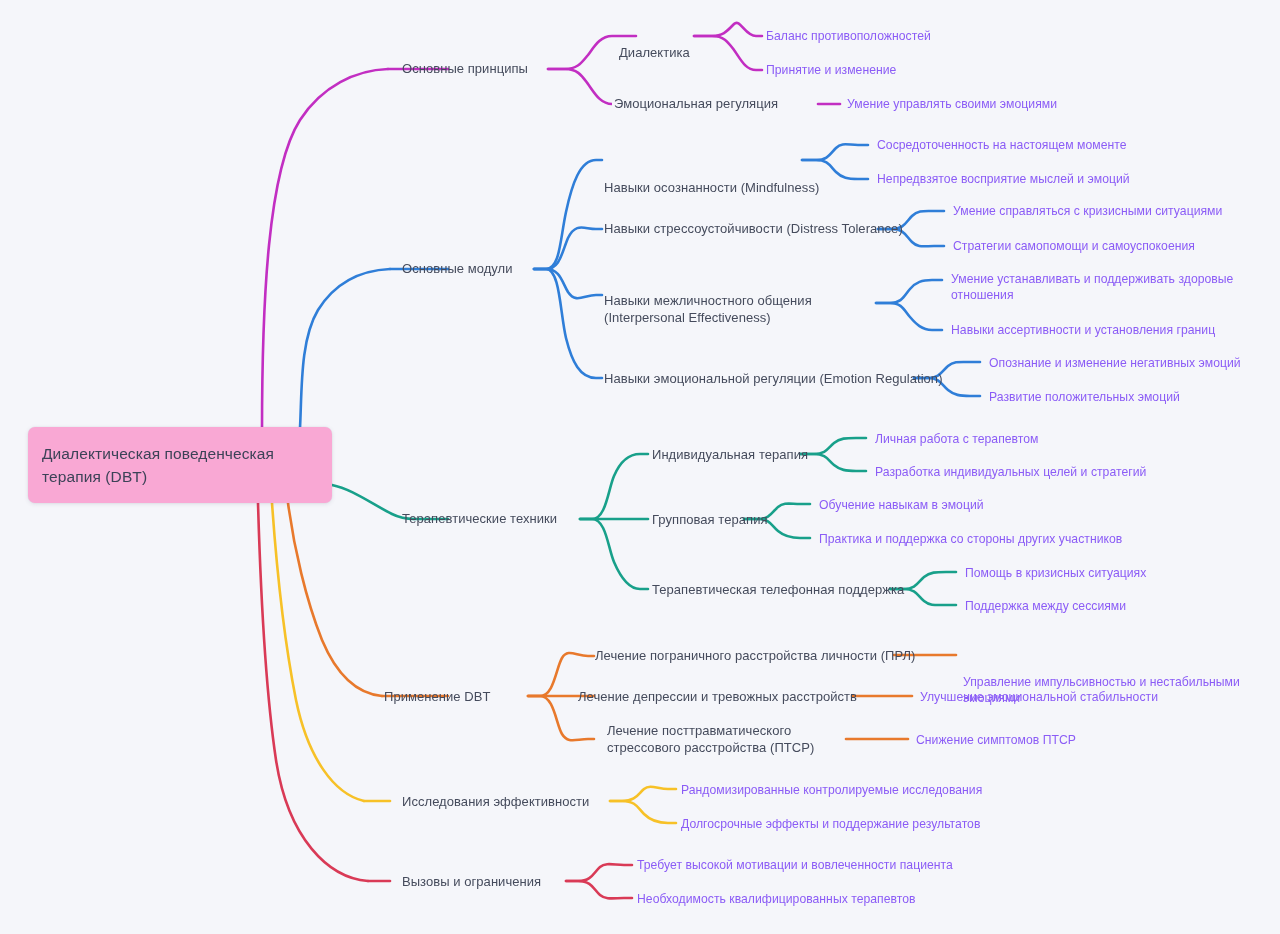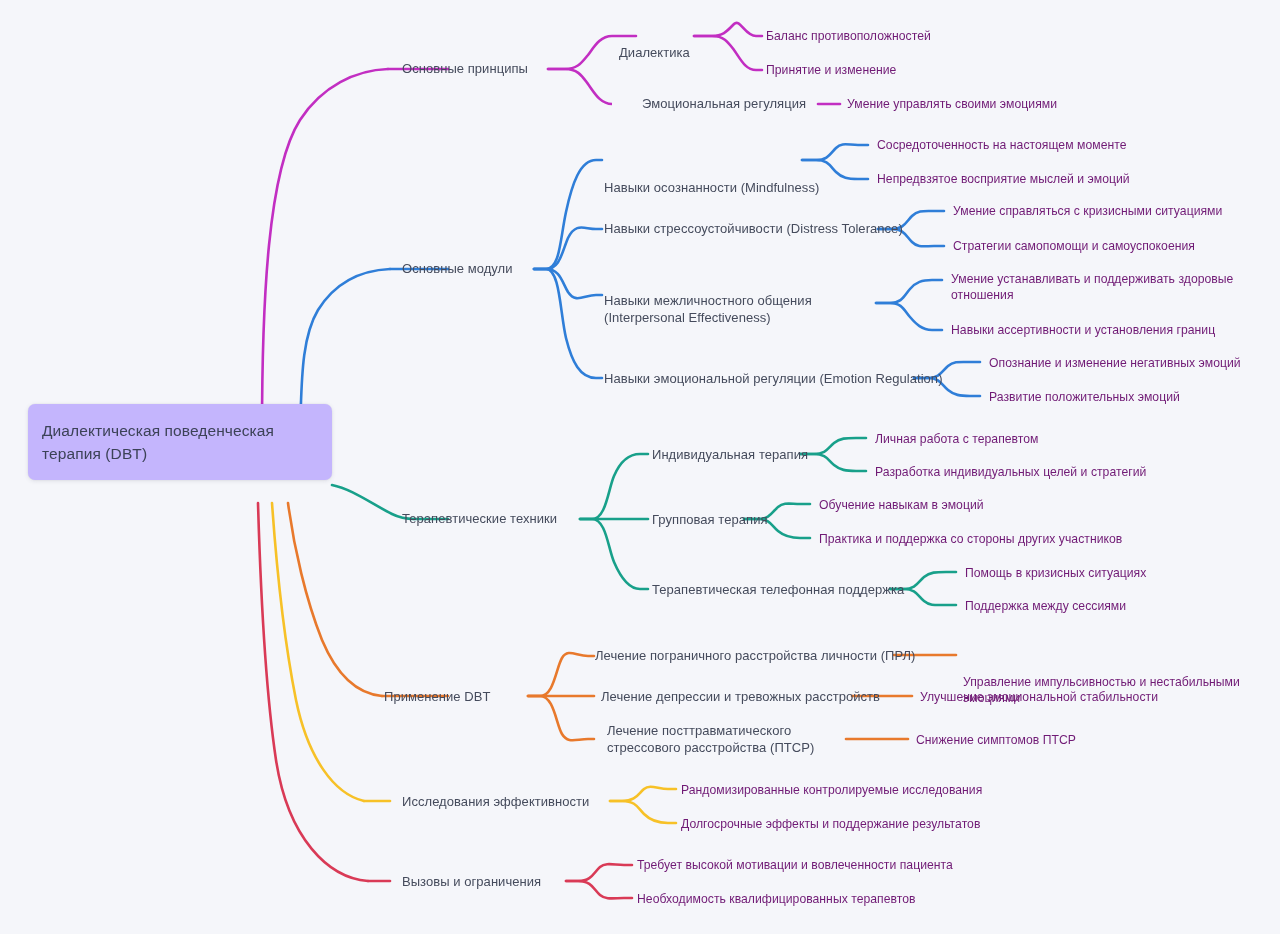--- a/index.html
+++ b/index.html
@@ -19,24 +19,24 @@
     background: #f5f6fa;
   }
   #wires {
     position: absolute;
     left: 0; top: 0;
     width: 1280px; height: 934px;
     pointer-events: none;
   }
   .root-node {
     position: absolute;
-    left: 28px; top: 404px;
+    left: 28px; top: 427px;
     width: 304px;
     min-height: 76px;
-    background: #c4b5fd;
+    background: #f9a8d4;
     border-radius: 7px;
     box-shadow: 0 1px 4px rgba(60,64,90,0.13), 0 0 0 0.5px rgba(70,75,100,0.05);
     display: flex;
     align-items: center;
     padding: 10px 16px 10px 14px;
     z-index: 5;
   }
   .root-label {
     font-size: 15.5px;
     line-height: 23px;
@@ -49,21 +49,21 @@
     color: #454b5c;
     font-size: 13px;
     line-height: 17px;
     letter-spacing: 0.05px;
     white-space: nowrap;
   }
   .node.wrap { white-space: normal; }
   .leaf {
     position: absolute;
     z-index: 4;
-    color: #701a75;
+    color: #8b5cf6;
     font-size: 12.2px;
     line-height: 16px;
     letter-spacing: 0.03px;
     white-space: nowrap;
   }
   .leaf.wrap { white-space: normal; }
 </style>
 </head>
 <body>
 
@@ -160,21 +160,21 @@
   <div class="root-node">
     <span class="root-label">Диалектическая поведенческая терапия (DBT)</span>
   </div>
 
   <div class="node" style="left:402px; top:60px;">Основные принципы</div>
 
   <div class="node" style="left:619px; top:44px;">Диалектика</div>
   <div class="leaf" style="left:766px; top:28px;">Баланс противоположностей</div>
   <div class="leaf" style="left:766px; top:62px;">Принятие и изменение</div>
 
-  <div class="node" style="left:614px; top:95px;margin-left:28px;">Эмоциональная регуляция</div>
+  <div class="node" style="left:614px; top:95px;">Эмоциональная регуляция</div>
   <div class="leaf" style="left:847px; top:96px;">Умение управлять своими эмоциями</div>
 
   <div class="node" style="left:402px; top:260px;">Основные модули</div>
 
   <div class="node" style="left:604px; top:151px;margin-top:28px;">Навыки осознанности (Mindfulness)</div>
   <div class="leaf" style="left:877px; top:137px;">Сосредоточенность на настоящем моменте</div>
   <div class="leaf" style="left:877px; top:171px;">Непредвзятое восприятие мыслей и эмоций</div>
 
   <div class="node" style="left:604px; top:220px;">Навыки стрессоустойчивости (Distress Tolerance)</div>
   <div class="leaf" style="left:953px; top:203px;">Умение справляться с кризисными ситуациями</div>
@@ -200,21 +200,21 @@
 
   <div class="node" style="left:652px; top:581px;">Терапевтическая телефонная поддержка</div>
   <div class="leaf" style="left:965px; top:565px;">Помощь в кризисных ситуациях</div>
   <div class="leaf" style="left:965px; top:598px;">Поддержка между сессиями</div>
 
   <div class="node" style="left:384px; top:688px;">Применение DBT</div>
 
   <div class="node" style="left:595px; top:647px;">Лечение пограничного расстройства личности (ПРЛ)</div>
   <div class="leaf wrap" style="left:963px; top:674px; width:290px;">Управление импульсивностью и нестабильными эмоциями</div>
 
-  <div class="node" style="left:601px; top:688px;">Лечение депрессии и тревожных расстройств</div>
+  <div class="node" style="left:578px; top:688px;">Лечение депрессии и тревожных расстройств</div>
   <div class="leaf" style="left:920px; top:689px;">Улучшение эмоциональной стабильности</div>
 
   <div class="node wrap" style="left:595px; top:722px; width:250px;margin-left:12px;">Лечение посттравматического стрессового расстройства (ПТСР)</div>
   <div class="leaf" style="left:916px; top:732px;">Снижение симптомов ПТСР</div>
 
   <div class="node" style="left:402px; top:793px;">Исследования эффективности</div>
   <div class="leaf" style="left:681px; top:816px;">Долгосрочные эффекты и поддержание результатов</div>
   <div class="leaf" style="left:681px; top:782px;">Рандомизированные контролируемые исследования</div>
 
   <div class="node" style="left:402px; top:873px;">Вызовы и ограничения</div>

